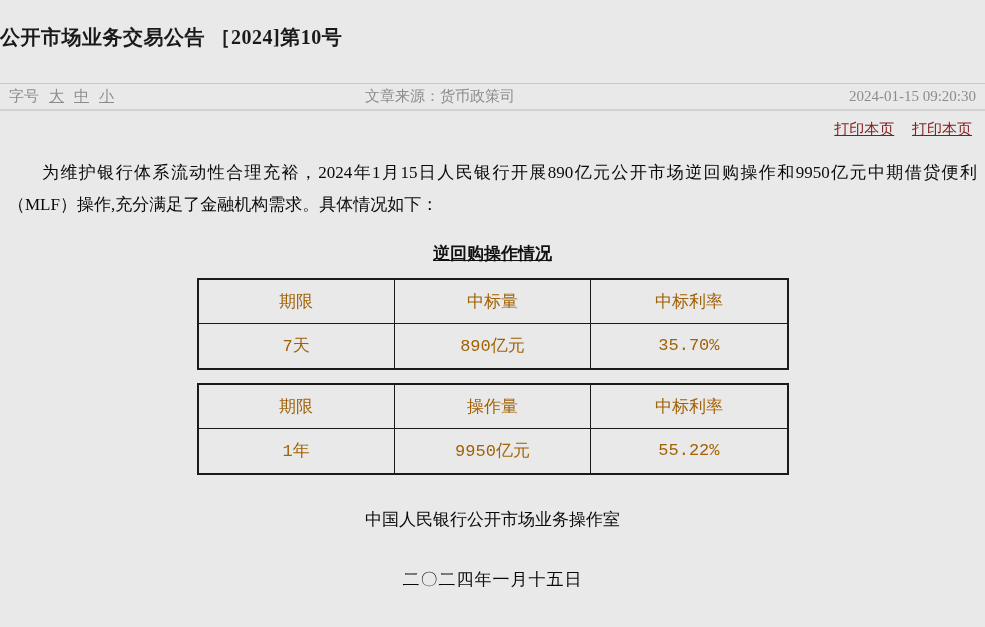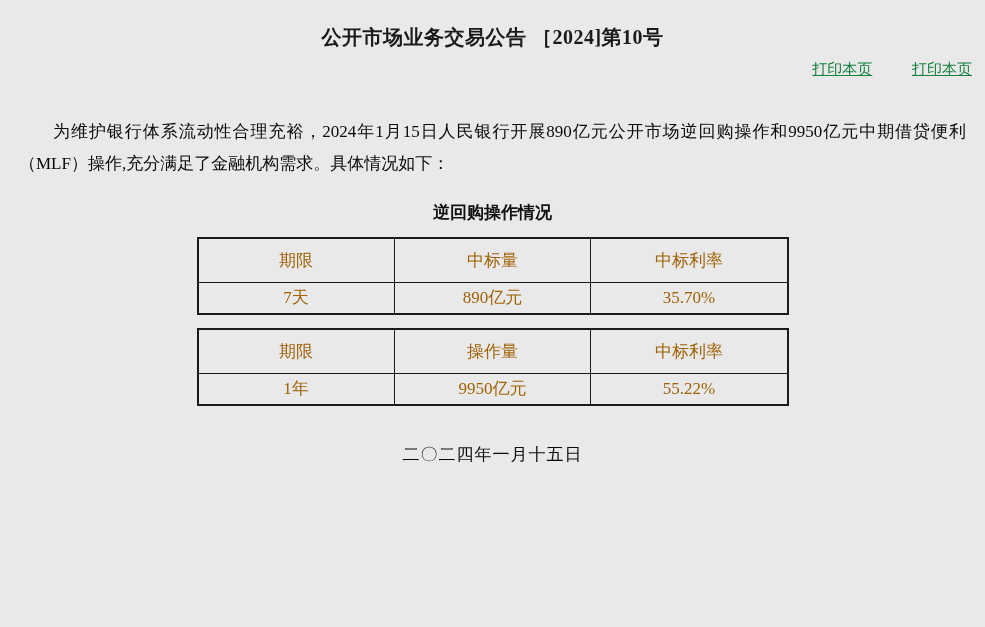--- a/index.html
+++ b/index.html
@@ -11,21 +11,21 @@
     background: #e9e9e9;
     height: 627px;
     overflow: hidden;
     color: #0a0a0a;
   }
   .page { width: 985px; height: 627px; }
 
   
   .doc-title {
     margin-top: 24px;
-    text-align: center;
+    text-align: left;
     font-size: 20px;
     font-weight: bold;
     color: #1a1a1a;
     letter-spacing: 0.5px;
   }
 
   
   .meta-bar {
     margin-top: 32px;
     border-top: 1px solid #c9c9c9;
@@ -47,60 +47,61 @@
   }
 
   
   .actions-row {
     margin-top: 9px;
     text-align: right;
     padding-right: 13px;
     font-size: 15px;
   }
   .action-link {
-    color: #15803d;
+    color: #7f1d1d;
     text-decoration: underline;
     cursor: pointer;
-    margin-left: 36px;
+    margin-left: 14px;
     text-align: center;
   }
 
   
   .article-paragraph {
-    margin-top: 37px;
-    padding: 0 19px;
+    margin-top: 18px;
+    padding: 0 8px;
     font-size: 17px;
     line-height: 32px;
     text-align: justify;
     text-indent: 2em;
     color: #0a0a0a;
   }
   .table-title {
     margin-top: 21px;
     text-align: center;
     font-size: 17px;
     font-weight: bold;
     color: #111111;
+    text-decoration: underline;
   }
   table.op-table {
     width: 592px;
     margin: 13px auto 0 auto;
     border-collapse: collapse;
     border: 2px solid #1a1a1a;
     table-layout: fixed;
   }
   table.op-table th, table.op-table td {
     border: 1px solid #1a1a1a;
     text-align: center;
     font-size: 17px;
     font-weight: normal;
     color: #a16207;
   }
   table.op-table th { height: 44px; }
-  table.op-table td { height: 32px; }
+  table.op-table td { height: 46px; font-family: Liberation Mono, monospace; }
 
   .signature-line {
     margin-top: 33px;
     text-align: center;
     font-size: 17px;
     color: #0a0a0a;
   }
   .date-line {
     margin-top: 37px;
     text-align: center;
@@ -109,20 +110,32 @@
     letter-spacing: 1px;
   }
 </style>
 </head>
 <body>
 
 <div class="page">
 
   <h1 class="doc-title">公开市场业务交易公告 ［2024]第10号</h1>
 
+  <div class="meta-bar">
+    <div class="meta-left">
+      <span>字号</span>
+      <a class="fs-link">大</a>
+      <a class="fs-link">中</a>
+      <a class="fs-link">小</a>
+    </div>
+    <div class="meta-center">
+      <span>文章来源：</span><span>货币政策司</span>
+    </div>
+    <div class="meta-right">2024-01-15 09:20:30</div>
+  </div>
 
   <div class="actions-row">
     <a class="action-link">打印本页</a>
     <a class="action-link">打印本页</a>
   </div>
 
   <p class="article-paragraph">为维护银行体系流动性合理充裕，2024年1月15日人民银行开展890亿元公开市场逆回购操作和9950亿元中期借贷便利（MLF）操作,充分满足了金融机构需求。具体情况如下：</p>
 
   <h2 class="table-title">逆回购操作情况</h2>
 
@@ -154,16 +167,17 @@
     </thead>
     <tbody>
       <tr>
         <td>1年</td>
         <td>9950亿元</td>
         <td>55.22%</td>
       </tr>
     </tbody>
   </table>
 
+  <div class="signature-line">中国人民银行公开市场业务操作室</div>
 
   <div class="date-line">二〇二四年一月十五日</div>
 
 </div>
 
 </body></html>

